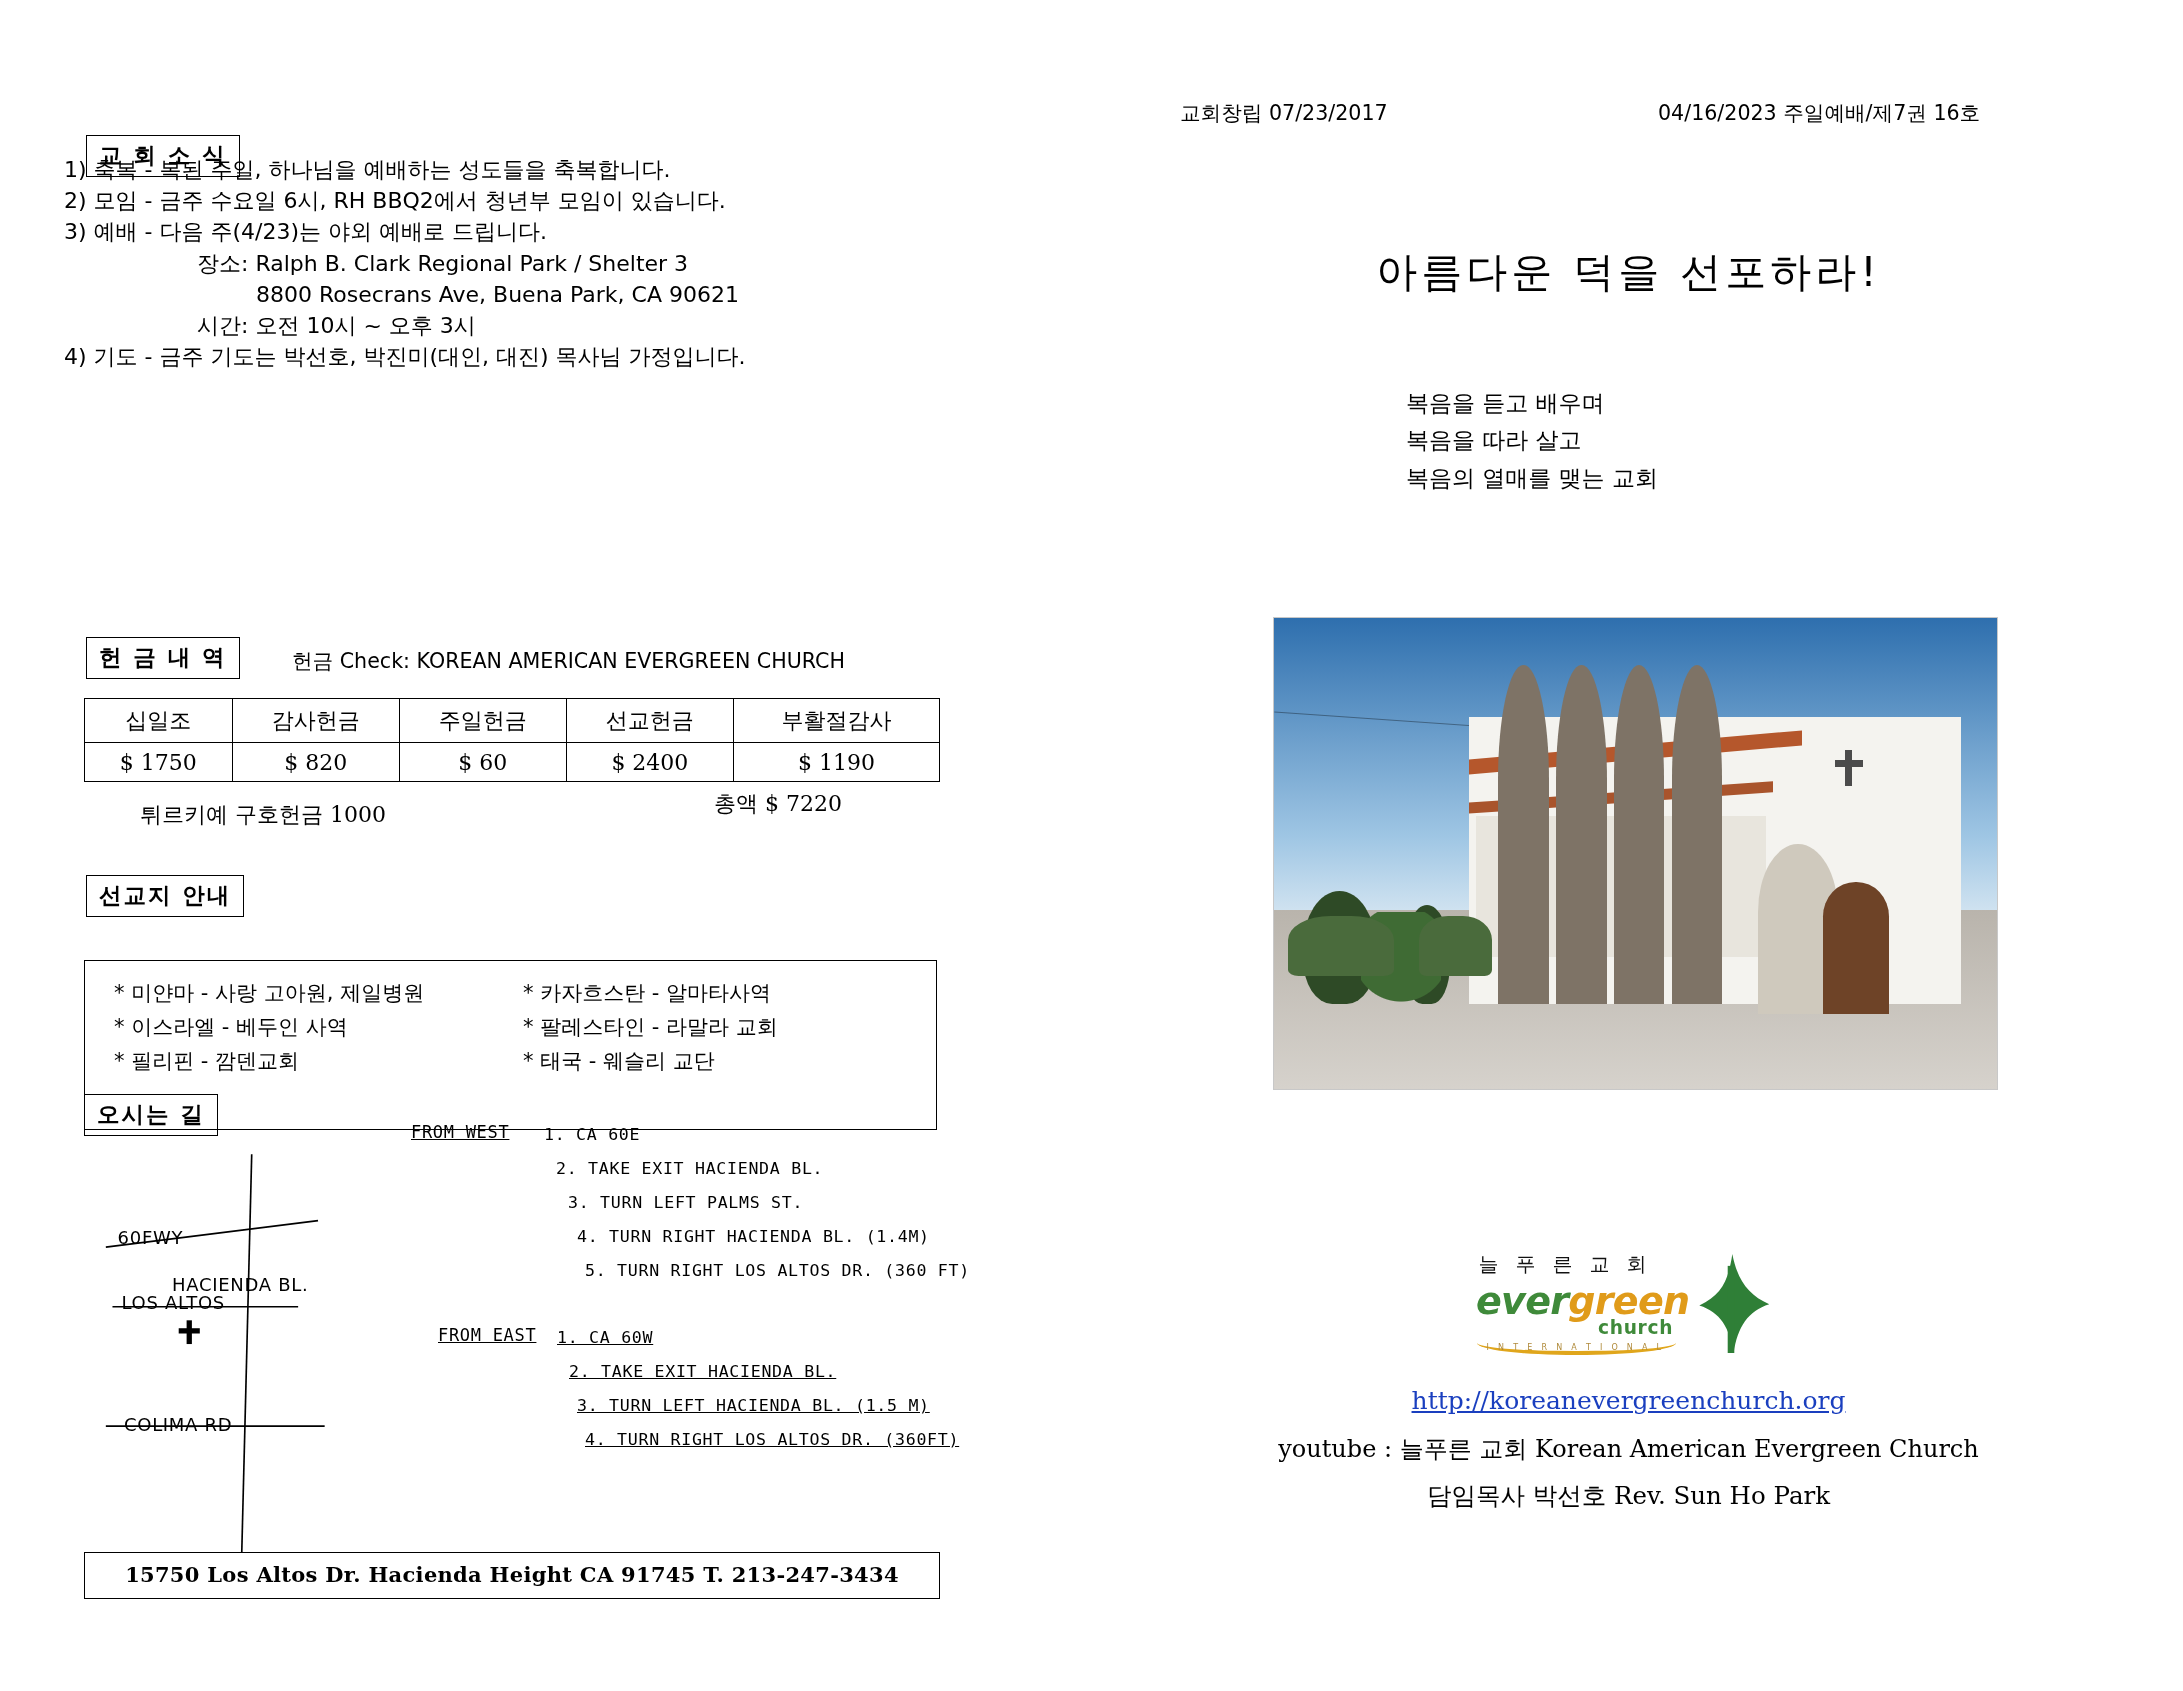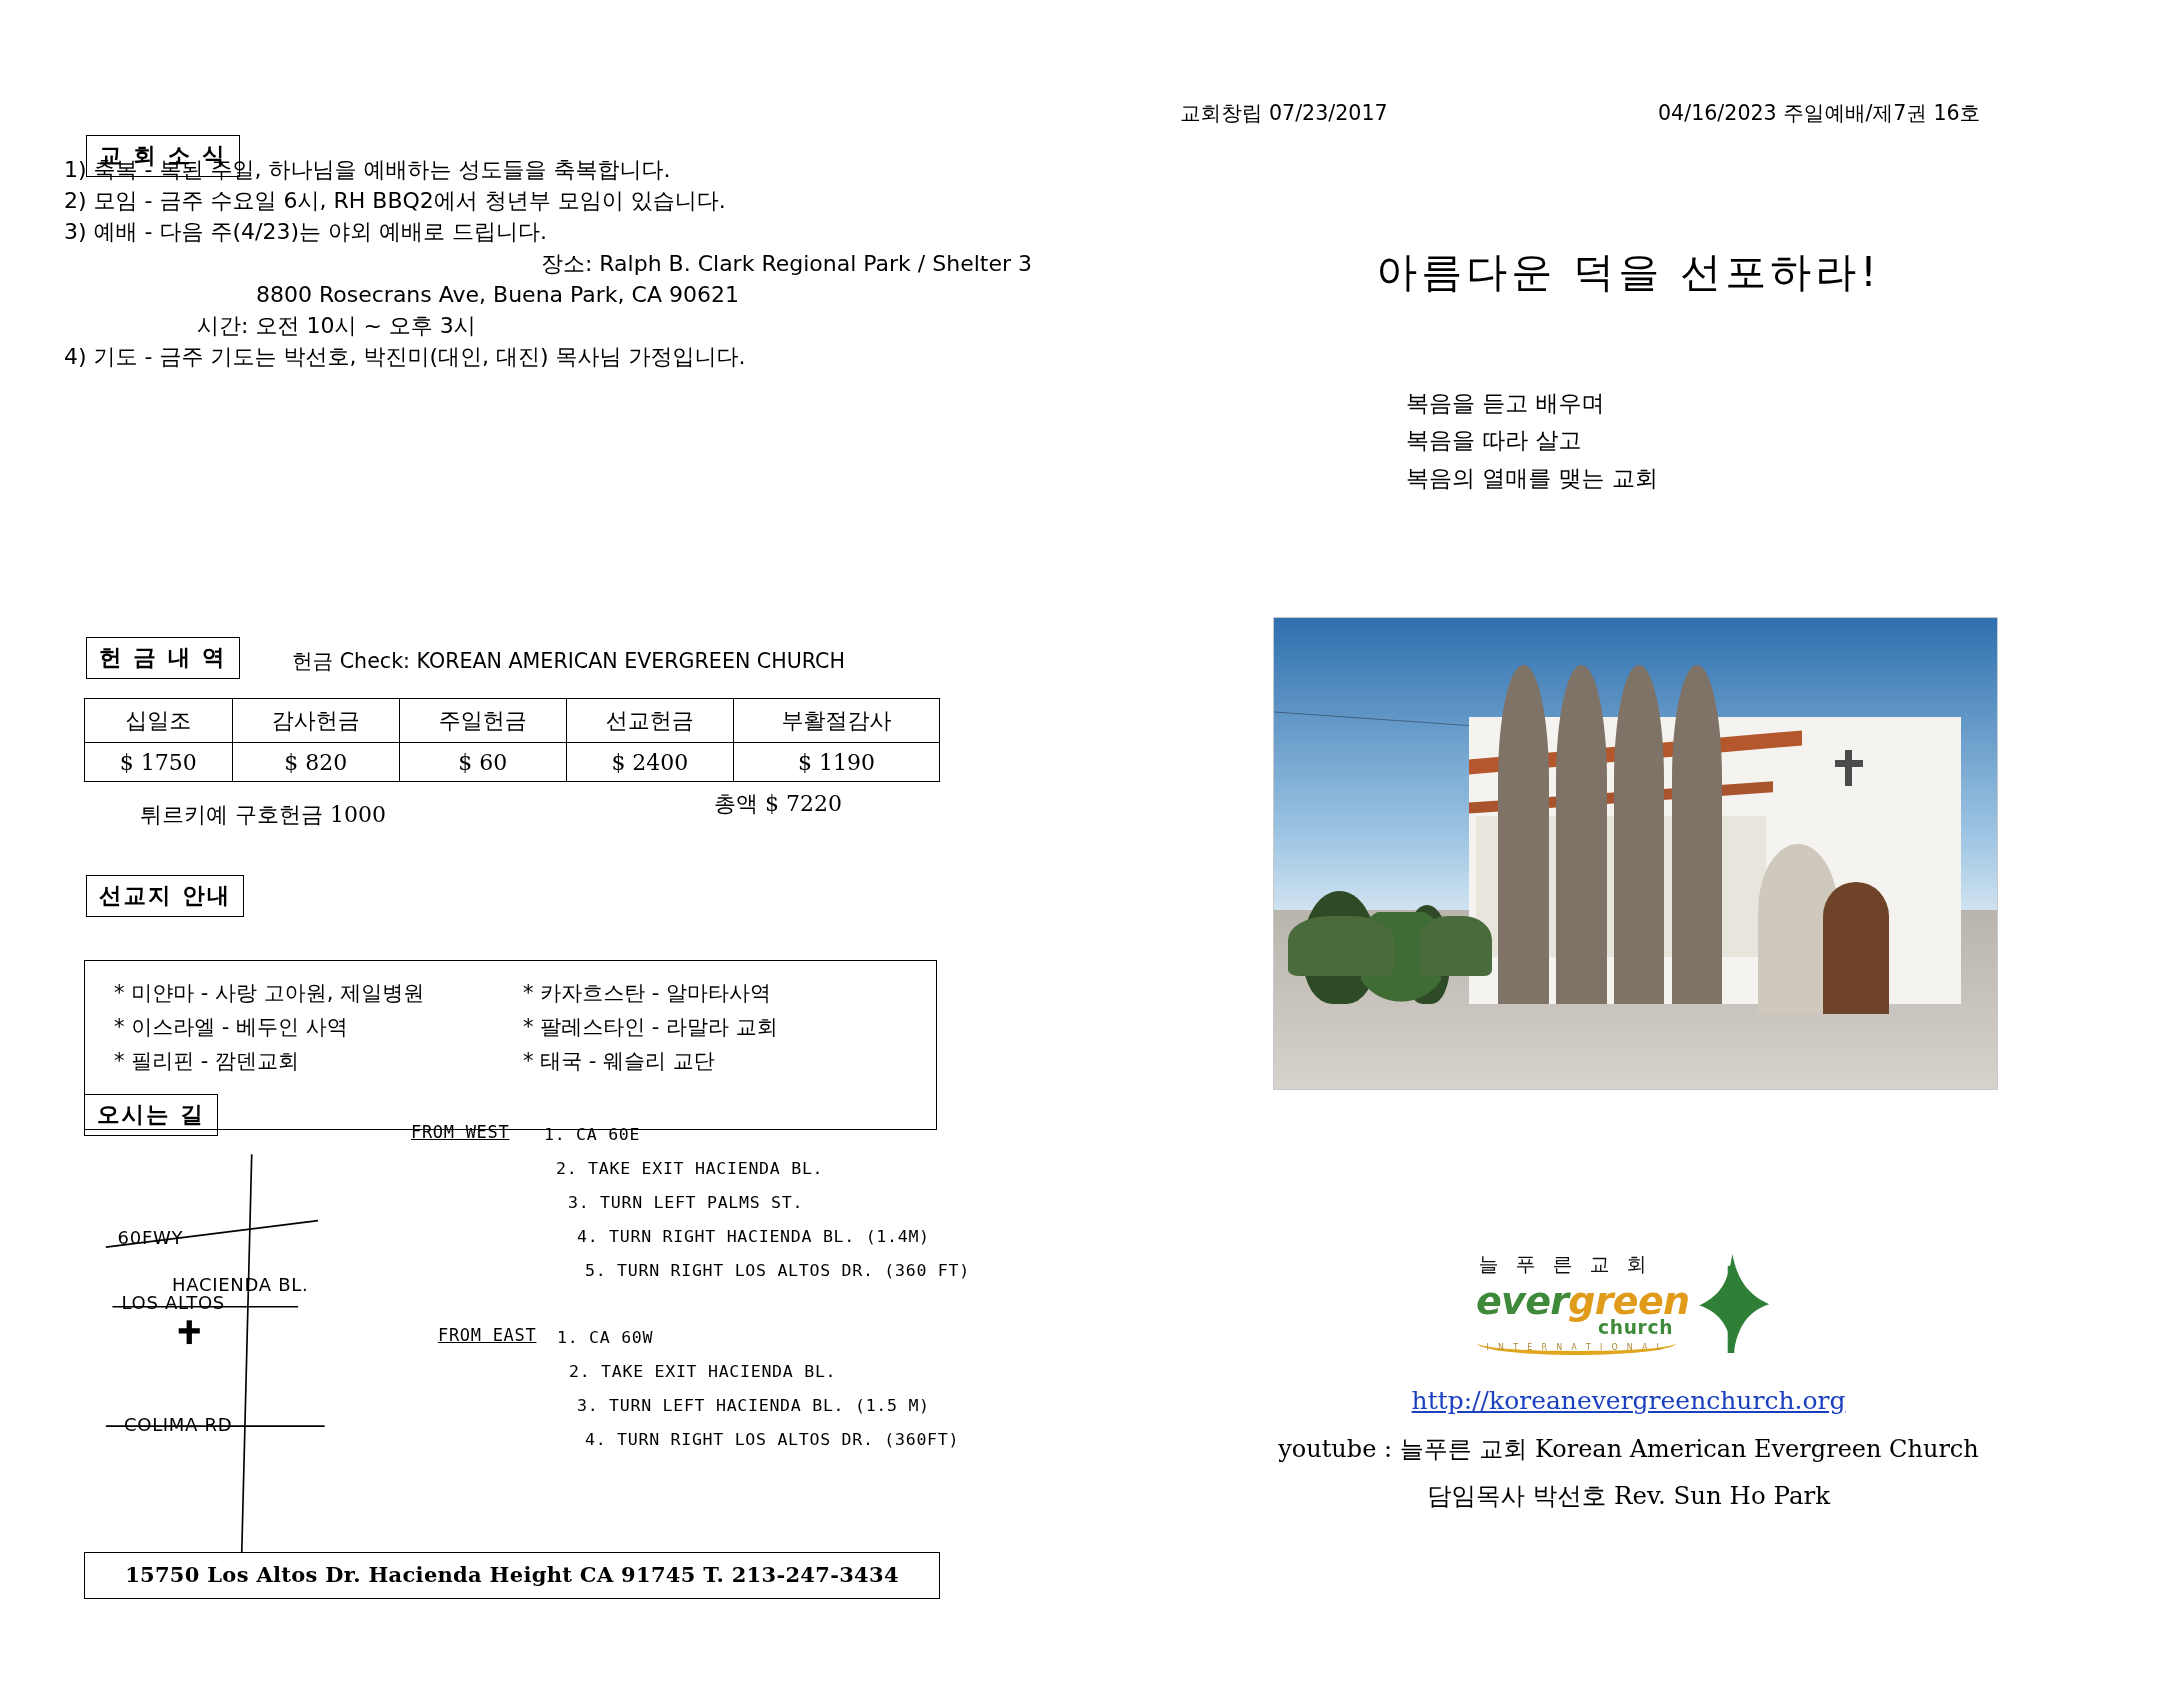--- a/index.html
+++ b/index.html
@@ -42,21 +42,21 @@
   .news-list {
     position: absolute;
     left: 64px;
     top: 154px;
     width: 968px;
     font-size: 22px;
     line-height: 1.42;
     font-family: "DejaVu Sans", sans-serif;
   }
   .news-list .ln { white-space: nowrap; }
-  .news-list .ind1 { padding-left: 133px; text-align: right; }
+  .news-list .ind1 { padding-left: 133px; }
   .news-list .ind2 { padding-left: 192px; }
   .news-list .ind3 { padding-left: 133px; }
 
   
   #offer-label { position: absolute; left: 86px; top: 637px; }
   #offer-check {
     position: absolute;
     left: 292px;
     top: 647px;
     font-size: 20.6px;
@@ -465,21 +465,21 @@
     <div class="dir-head" style="left:411px; top:1122px;">FROM WEST</div>
     <div class="dir-steps" style="left:544px; top:1118px;">
       <div>1. CA 60E</div>
       <div style="padding-left:12px">2. TAKE EXIT HACIENDA BL.</div>
       <div style="padding-left:24px">3. TURN LEFT PALMS ST.</div>
       <div style="padding-left:33px">4. TURN RIGHT HACIENDA BL. (1.4M)</div>
       <div style="padding-left:41px">5. TURN RIGHT LOS ALTOS DR. (360 FT)</div>
     </div>
 
     <div class="dir-head" style="left:438px; top:1325px;">FROM EAST</div>
-    <div class="dir-steps" style="left:557px; top:1321px;">
+    <div class="dir-steps" style="left:557px; top:1321px;text-decoration:underline;">
       <div>1. CA 60W</div>
       <div style="padding-left:12px">2. TAKE EXIT HACIENDA BL.</div>
       <div style="padding-left:20px">3. TURN LEFT HACIENDA BL. (1.5 M)</div>
       <div style="padding-left:28px">4. TURN RIGHT LOS ALTOS DR. (360FT)</div>
     </div>
 
     <div id="addr-box">15750  Los Altos Dr. Hacienda Height CA 91745  T. 213-247-3434</div>
   </div>
 
   <div class="right">

